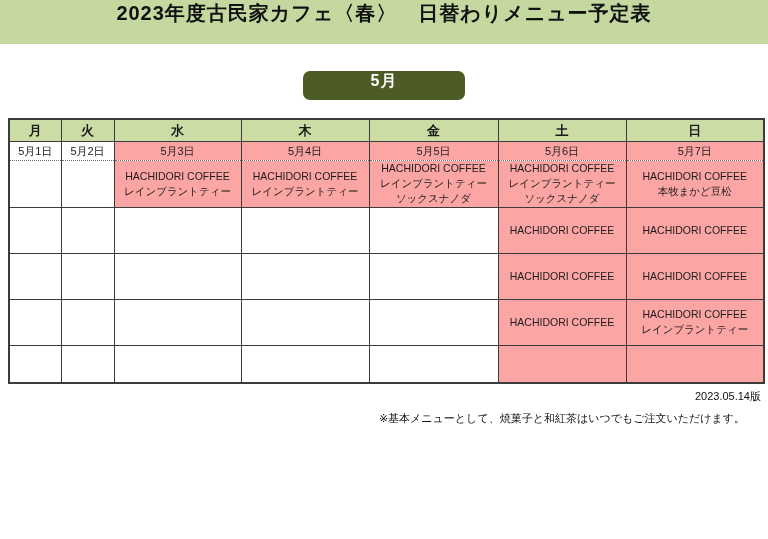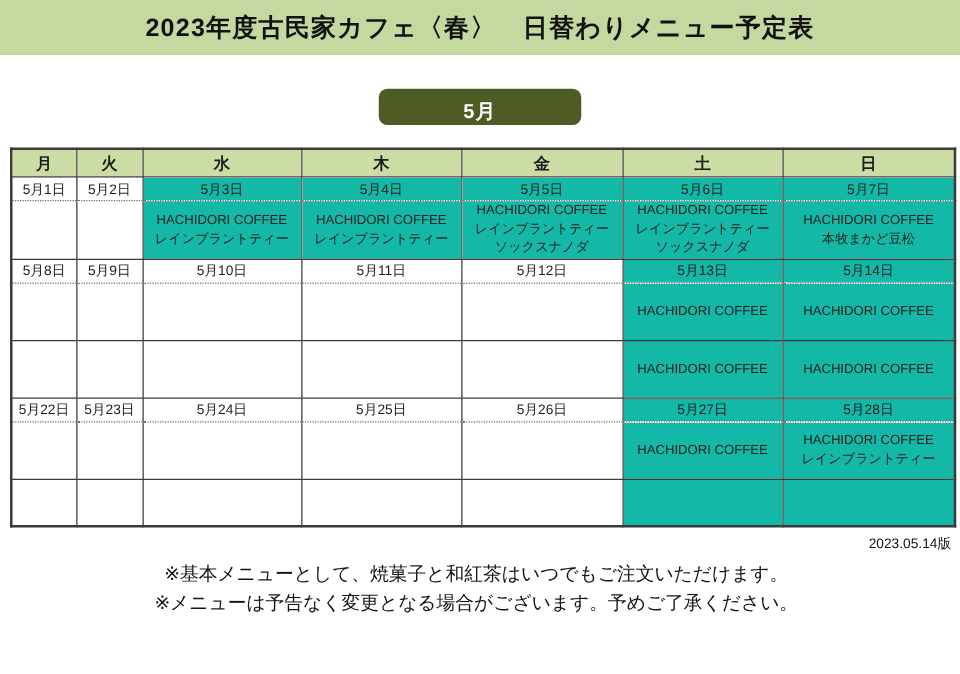--- a/index.html
+++ b/index.html
@@ -4,29 +4,29 @@
 <style>
   html,body { margin:0; padding:0; }
   body {
     width:768px; height:539px; background:#ffffff; overflow:hidden;
     font-family:"Liberation Sans","DejaVu Sans",sans-serif;
     color:#1c1c1c;
     -webkit-font-smoothing:antialiased;
   }
   .banner {
     width:768px; height:44px; background:#c5d89f;
-    display:flex; align-items:center; justify-content:center;
+    display:flex; align-items:flex-start; justify-content:center;
   }
   .banner h1 {
     margin:0; font-size:20px; font-weight:bold; letter-spacing:1px; color:#111;
   }
   .month-badge {
     width:162px; height:29px; background:#4d5c25; border-radius:7px;
     margin:27px auto 0 auto;
-    display:flex; align-items:flex-end; justify-content:center;
+    display:flex; align-items:flex-start; justify-content:center;
   }
   .month-badge span {
     color:#ffffff; font-size:16px; font-weight:bold; letter-spacing:1px;
   }
   table.cal {
     border-collapse:collapse; table-layout:fixed;
     width:755px; margin:18px 0 0 8px;
     border:2px solid #3b3b3b;
   }
   .cal th, .cal td {
@@ -38,24 +38,24 @@
     height:18px; font-size:11px; font-weight:normal;
     border-bottom:1px dotted #6e6e6e;
     margin-top:48px;
   }
   .cal tr.menu-row td {
     border-top:1px dotted #6e6e6e;
     font-size:10.5px; line-height:1.45; white-space:pre-line;
   }
   .cal tr.menu-row.h-normal td { height:45px; }
   .cal tr.menu-row.h-last td { height:36px; }
-  td.g, th.g { background:#14b8a6; }
+  td.g, th.g { background:#fca5a5; }
   .footer { width:763px; margin-top:5px; text-align:right; }
   .version { font-size:11px; color:#111; margin:1px 2px 6px 0; }
-  .note { font-size:15px; color:#111; line-height:1.55; margin-right:1px;text-align:center; }
+  .note { font-size:11px; color:#111; line-height:1.55; margin-right:18px; }
 </style>
 </head>
 <body>
 
 <header class="banner">
   <h1>2023年度古民家カフェ〈春〉　日替わりメニュー予定表</h1>
 </header>
 
 <div class="month-badge">
   <span>5月</span>
@@ -103,58 +103,40 @@
       <td class="g">HACHIDORI COFFEE
 レインブラントティー
 ソックスナノダ</td>
       <td class="g">HACHIDORI COFFEE
 レインブラントティー
 ソックスナノダ</td>
       <td class="g">HACHIDORI COFFEE
 本牧まかど豆松</td>
     </tr>
 
-    <tr class="date-row">
-      <td>5月8日</td>
-      <td>5月9日</td>
-      <td>5月10日</td>
-      <td>5月11日</td>
-      <td>5月12日</td>
-      <td class="g">5月13日</td>
-      <td class="g">5月14日</td>
-    </tr>
     <tr class="menu-row h-normal">
       <td></td>
       <td></td>
       <td></td>
       <td></td>
       <td></td>
       <td class="g">HACHIDORI COFFEE</td>
       <td class="g">HACHIDORI COFFEE</td>
     </tr>
 
     <tr class="menu-row h-normal">
       <td></td>
       <td></td>
       <td></td>
       <td></td>
       <td></td>
       <td class="g">HACHIDORI COFFEE</td>
       <td class="g">HACHIDORI COFFEE</td>
     </tr>
 
-    <tr class="date-row">
-      <td>5月22日</td>
-      <td>5月23日</td>
-      <td>5月24日</td>
-      <td>5月25日</td>
-      <td>5月26日</td>
-      <td class="g">5月27日</td>
-      <td class="g">5月28日</td>
-    </tr>
     <tr class="menu-row h-normal">
       <td></td>
       <td></td>
       <td></td>
       <td></td>
       <td></td>
       <td class="g">HACHIDORI COFFEE</td>
       <td class="g">HACHIDORI COFFEE
 レインブラントティー</td>
     </tr>
@@ -167,14 +149,13 @@
       <td></td>
       <td class="g"></td>
       <td class="g"></td>
     </tr>
   </tbody>
 </table>
 
 <div class="footer">
   <div class="version">2023.05.14版</div>
   <div class="note">※基本メニューとして、焼菓子と和紅茶はいつでもご注文いただけます。</div>
-  <div class="note">※メニューは予告なく変更となる場合がございます。予めご了承ください。</div>
 </div>
 
 </body></html>

